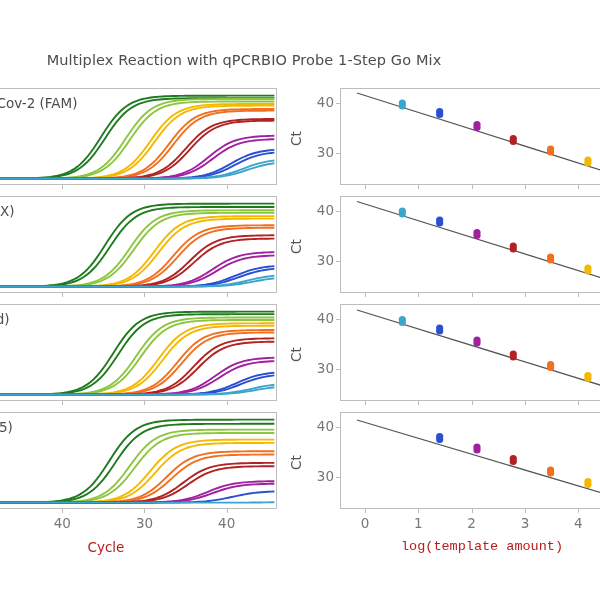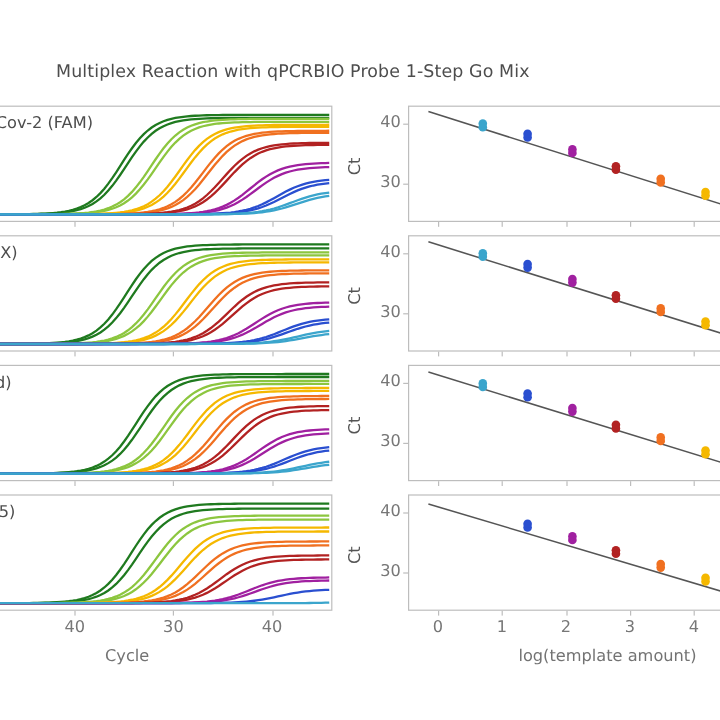--- a/index.html
+++ b/index.html
@@ -12,21 +12,21 @@
     position:absolute;left:0;top:52px;width:488px;text-align:center;
     font-size:14.5px;color:#4d4d4d;letter-spacing:.1px;
   }
   .panelL,.panelR{position:absolute;box-sizing:border-box;background:#fff;border:1px solid #bdbdbd;}
   .panelL{left:-62px;width:339px;}
   .panelR{left:340px;width:290px;}
   .plabel{
     position:absolute;font-size:13.5px;color:#4d4d4d;white-space:nowrap;
     left:4px;top:6px;
   }
-  .axlabel{position:absolute;font-size:13.5px;color:#737373;white-space:nowrap;}
+  .axlabel{position:absolute;font-size:13.5px;color:#b91c1c;white-space:nowrap;}
   .ytick{position:absolute;font-size:13.5px;color:#777;text-align:right;width:40px;}
   .ctlab{
     position:absolute;font-size:13.5px;color:#555;
     transform:rotate(-90deg);transform-origin:left top;white-space:nowrap;
   }
   .xtick{position:absolute;font-size:13.5px;color:#777;text-align:center;width:40px;}
   .tickmark{position:absolute;background:#bdbdbd;}
 </style>
 </head>
 <body>
@@ -244,14 +244,14 @@
     <div class="xtick" style="left: -39.9024px; top: 515px;">10</div>
     <div class="xtick" style="left: 42.2927px; top: 515px;">40</div>
     <div class="xtick" style="left: 124.488px; top: 515px;">30</div>
     <div class="xtick" style="left: 206.683px; top: 515px;">40</div>
     <div class="axlabel" style="left: 87.5px; top: 539px;">Cycle</div>
     <div class="xtick" style="left: 345px; top: 515px;">0</div>
     <div class="xtick" style="left: 398.333px; top: 515px;">1</div>
     <div class="xtick" style="left: 451.667px; top: 515px;">2</div>
     <div class="xtick" style="left: 505px; top: 515px;">3</div>
     <div class="xtick" style="left: 558.333px; top: 515px;">4</div>
-    <div class="axlabel" style="left: 432px; top: 539px;">log(template amount)</div>
+    <div class="axlabel" style="left: 401px; top: 539px; font-family: Liberation Mono, monospace;">log(template amount)</div>
   </div>
 
 </body></html>

